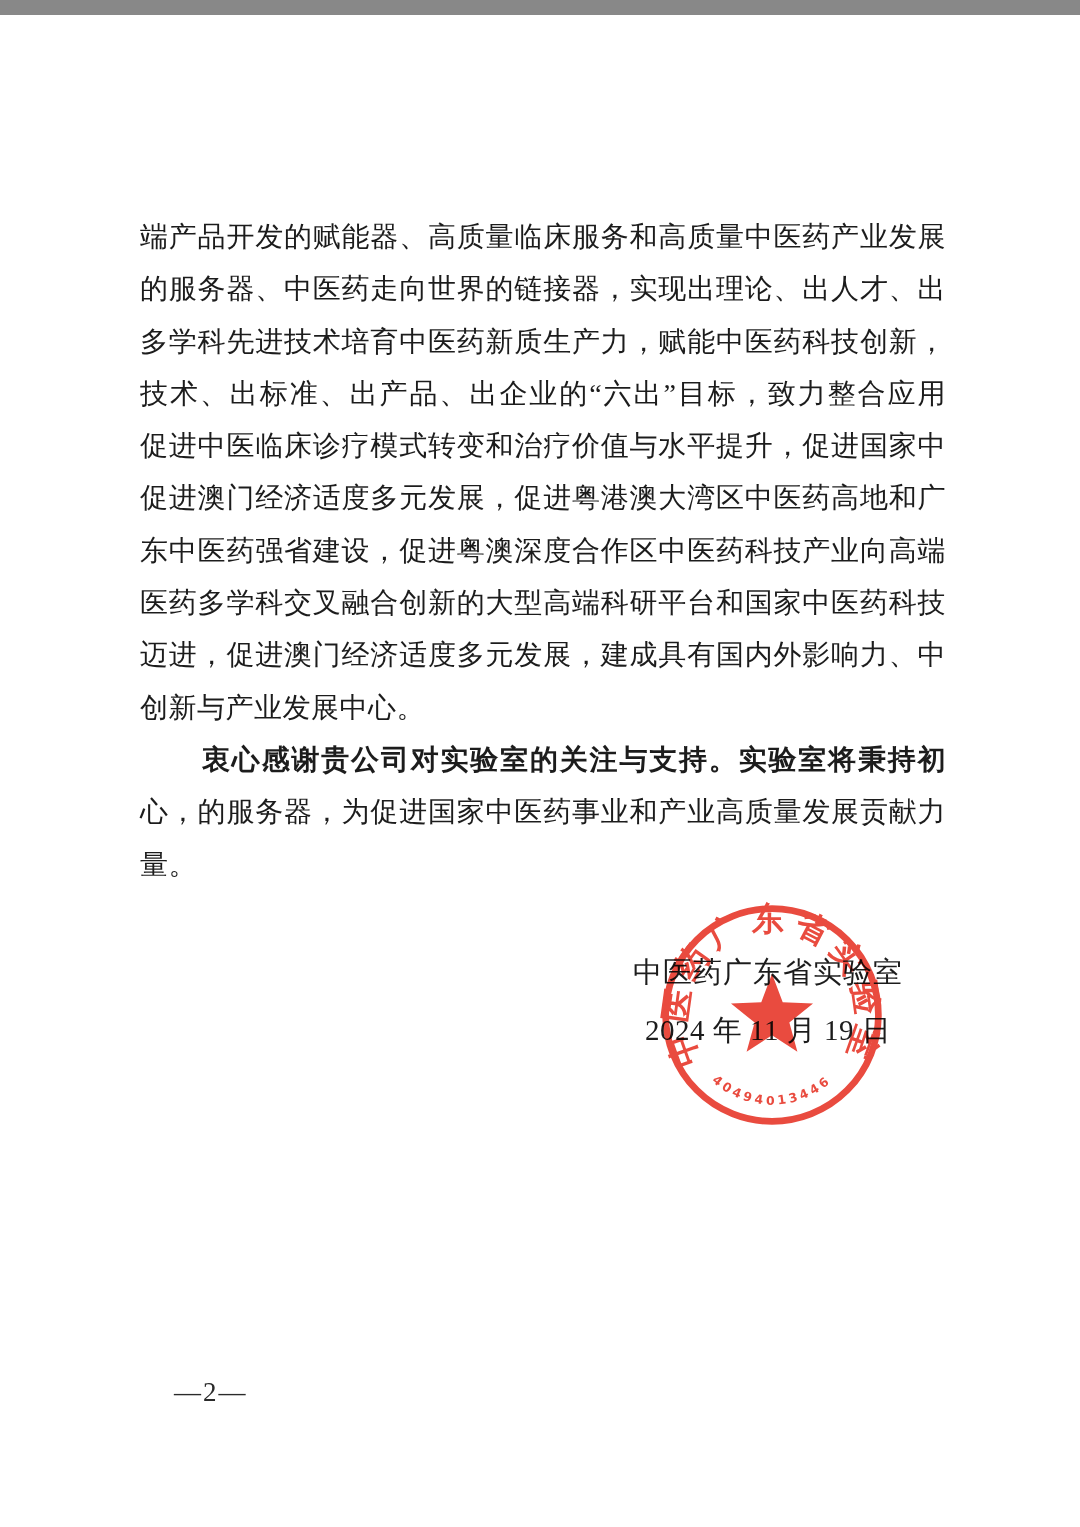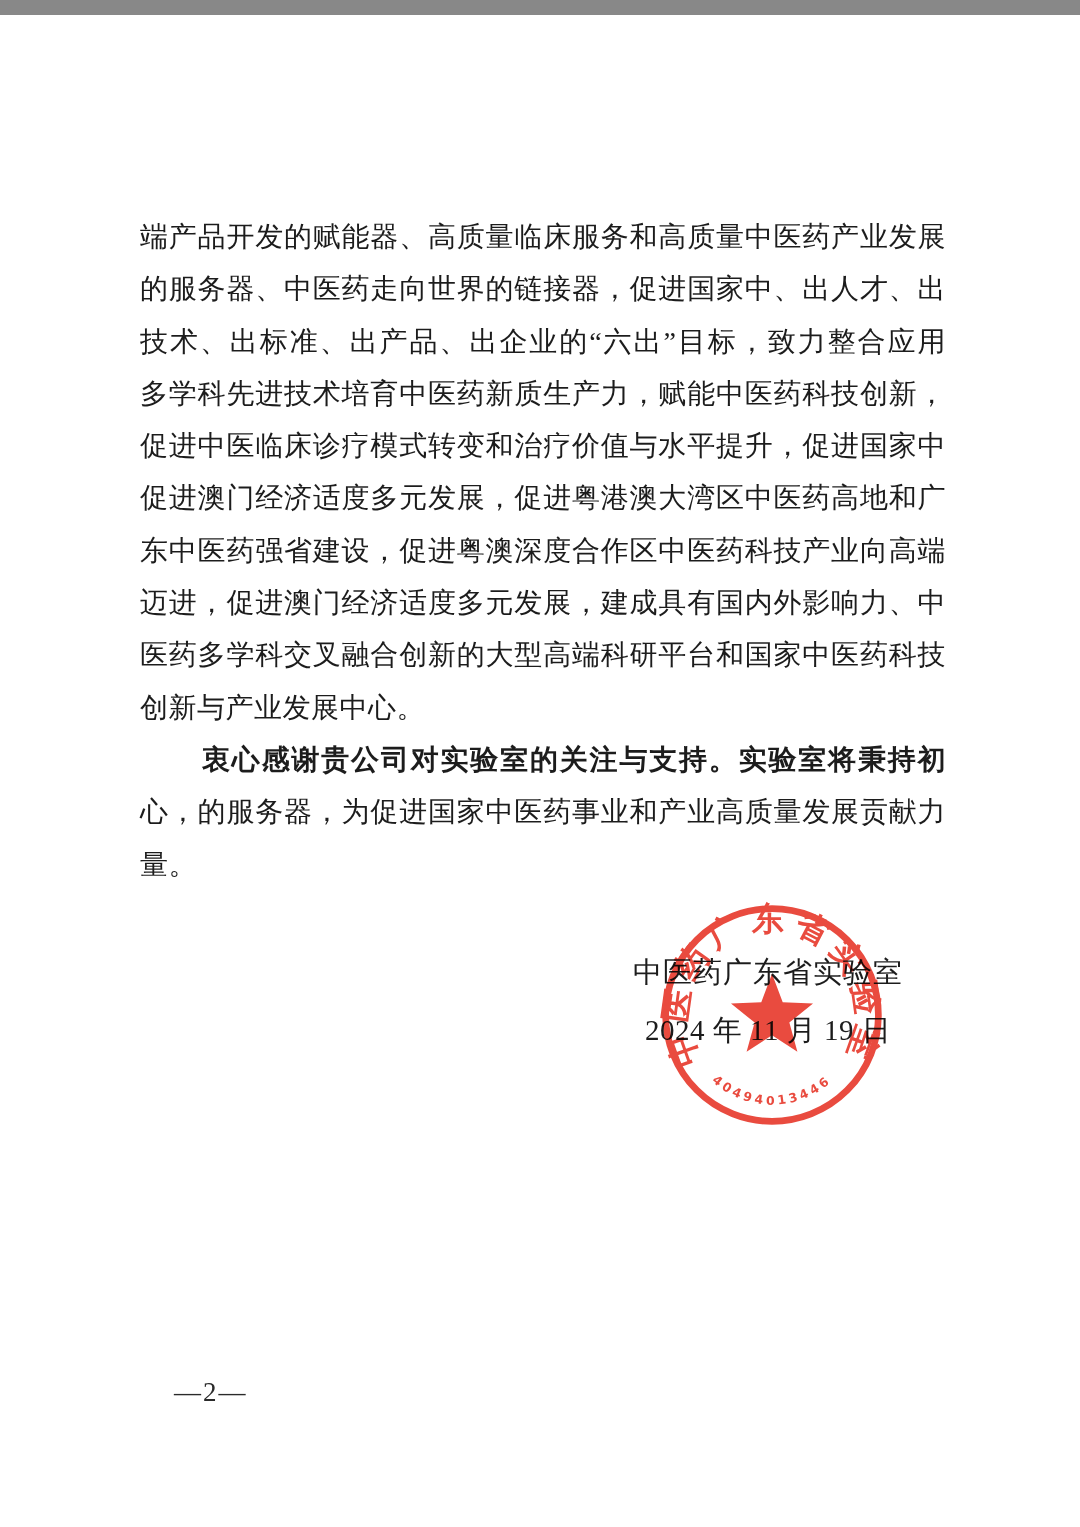--- a/index.html
+++ b/index.html
@@ -87,28 +87,28 @@
     letter-spacing: 2px;
   }
 </style>
 </head>
 <body>
 
 <div class="page">
 
   <div class="body-text">
     <div class="line">端产品开发的赋能器、高质量临床服务和高质量中医药产业发展</div>
-    <div class="line">的服务器、中医药走向世界的链接器，促进国家中、出人才、出</div>
+    <div class="line">的服务器、中医药走向世界的链接器，实现出理论、出人才、出</div>
+    <div class="line">多学科先进技术培育中医药新质生产力，赋能中医药科技创新，</div>
     <div class="line">技术、出标准、出产品、出企业的“六出”目标，致力整合应用</div>
-    <div class="line">多学科先进技术培育中医药新质生产力，赋能中医药科技创新，</div>
     <div class="line">促进中医临床诊疗模式转变和治疗价值与水平提升，促进国家中</div>
     <div class="line">促进澳门经济适度多元发展，促进粤港澳大湾区中医药高地和广</div>
     <div class="line">东中医药强省建设，促进粤澳深度合作区中医药科技产业向高端</div>
+    <div class="line">医药多学科交叉融合创新的大型高端科研平台和国家中医药科技</div>
     <div class="line">迈进，促进澳门经济适度多元发展，建成具有国内外影响力、中</div>
-    <div class="line">医药多学科交叉融合创新的大型高端科研平台和国家中医药科技</div>
     <div class="line flush">创新与产业发展中心。</div>
     <div class="line indent">衷心感谢贵公司对实验室的关注与支持。实验室将秉持初</div>
     <div class="line">心，的服务器，为促进国家中医药事业和产业高质量发展贡献力</div>
     <div class="line flush">量。</div>
   </div>
 
   <div class="sig-org">中医药广东省实验室</div>
   <div class="sig-date">2024 年 11 月 19 日</div>
 
   <div class="seal">

